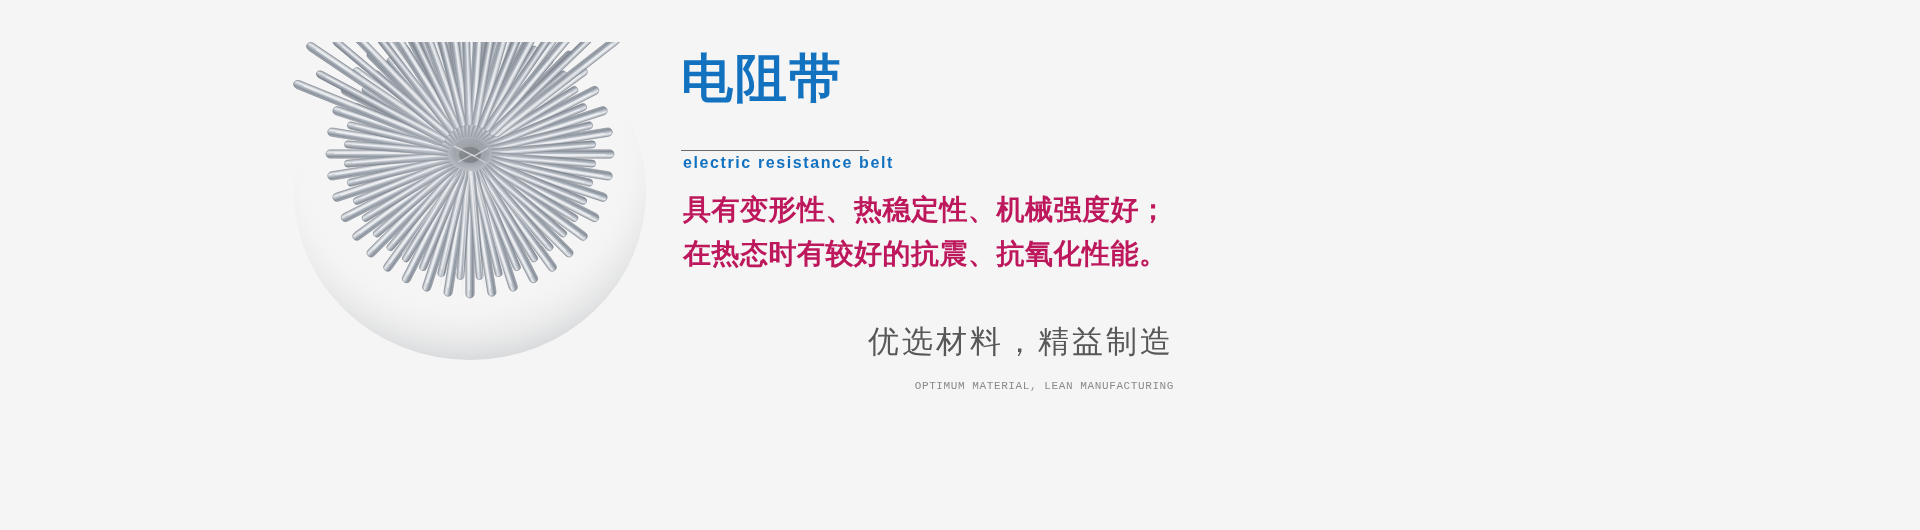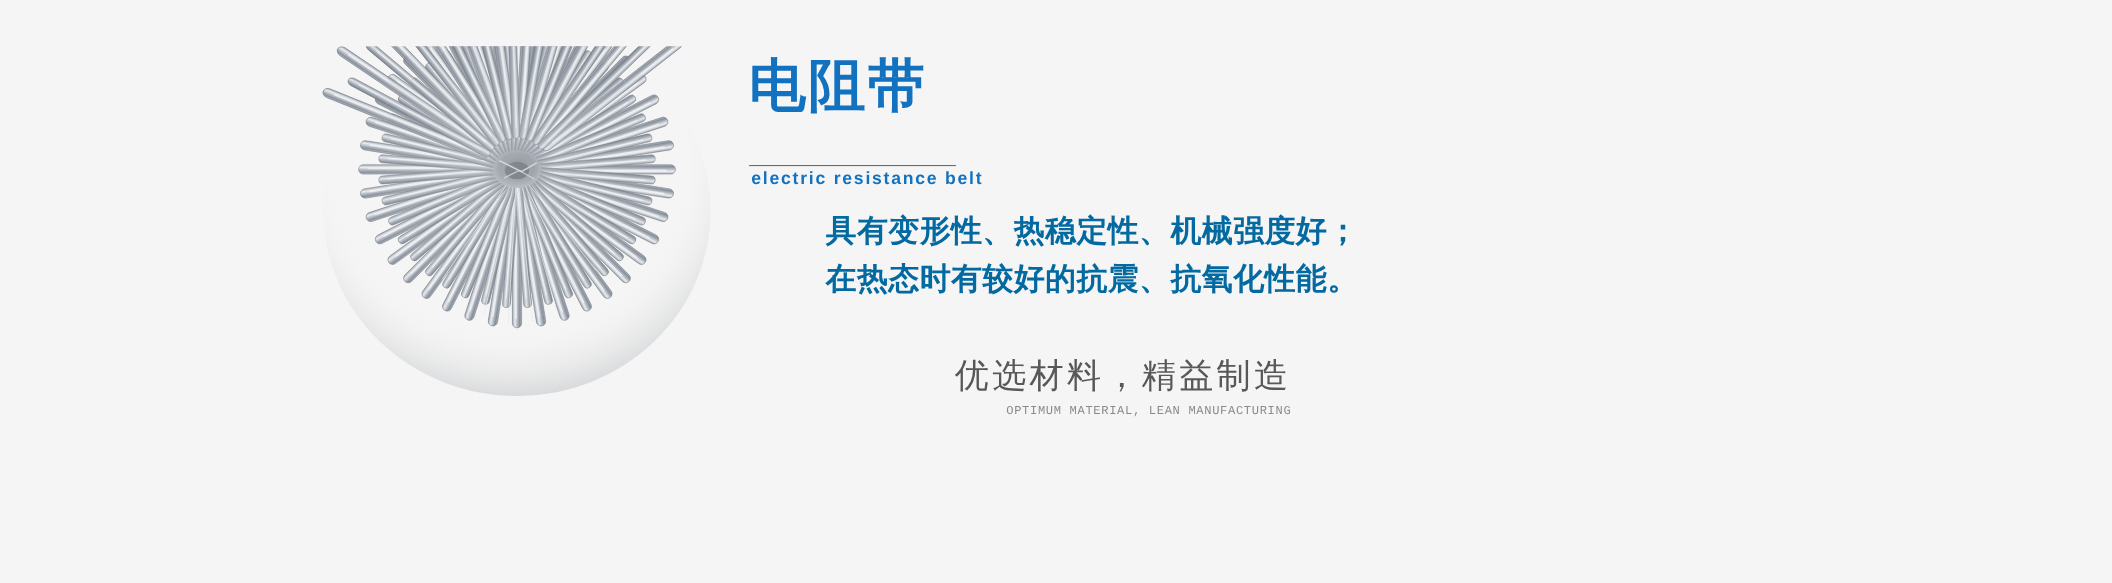--- a/index.html
+++ b/index.html
@@ -60,43 +60,42 @@
     left:0; top:150px;
     width:188px;height:1px;
     background:#6b6b6b;
   }
   .desc{
     position:absolute;
     left:2px; top:188px;
     width:620px;
     font-size:28px;
     line-height:44px;
-    color:#0369a1;
+    color:#be185d;
     font-weight:bold;
     letter-spacing:0.5px;
-    text-align:center;
   }
   .desc div{white-space:nowrap;}
 
   
   .slogan{
     position:absolute;
     left:93px; top:322px;
     width:400px;
     text-align:right;
   }
   .slogan-cn{
     font-size:31px;
     line-height:40px;
     color:#585858;
     letter-spacing:3px;
     white-space:nowrap;
   }
   .slogan-en{
-    margin-top:6px;
+    margin-top:18px;
     font-family:"Liberation Mono","DejaVu Sans Mono",monospace;
     font-size:11px;
     color:#8a8a8a;
     letter-spacing:0.6px;
     white-space:nowrap;
   }
 </style>
 </head>
 <body>
 

